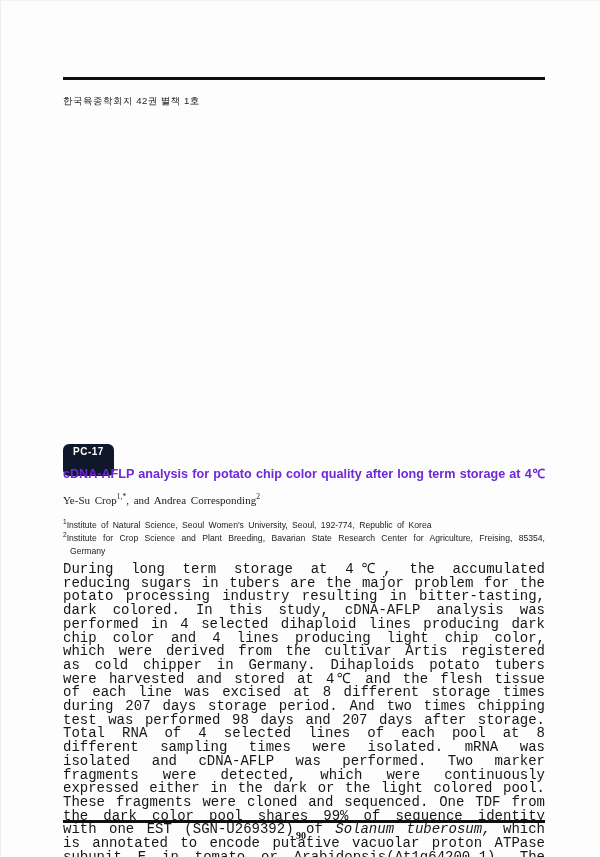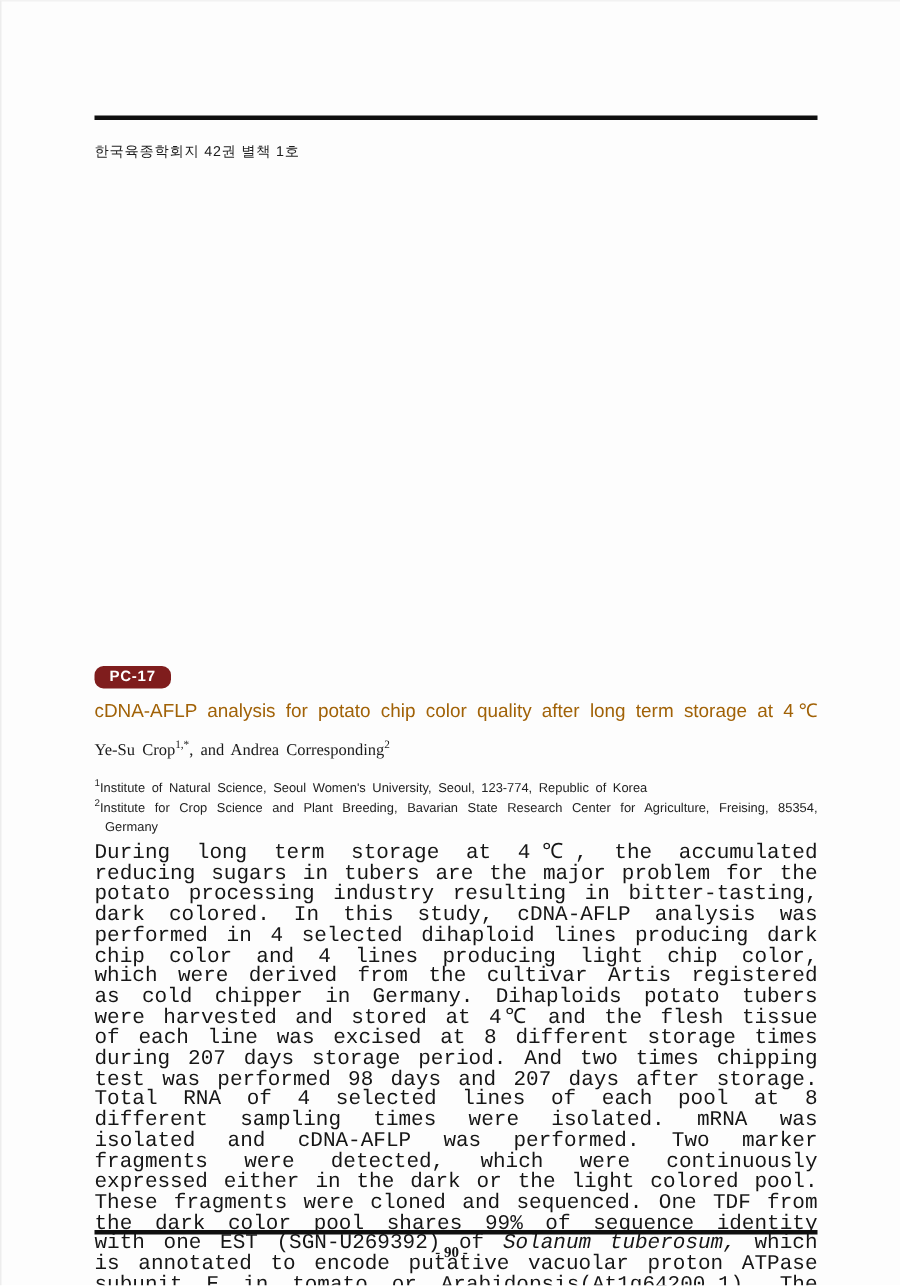--- a/index.html
+++ b/index.html
@@ -39,40 +39,40 @@
     width: 482px;
     height: 2.5px;
     background: #0f0f0f;
   }
   
   .badge {
     position: absolute;
     left: 62px;
     top: 443px;
     display: inline-block;
-    background: #7f1d1d;
+    background: #0f172a;
     color: #ffffff;
     font-family: "Liberation Sans", sans-serif;
     font-size: 10px;
     font-weight: bold;
     line-height: 15px;
-    height: 15px;
+    height: 32px;
     padding: 0 10px;
     border-radius: 6px;
     letter-spacing: 0.5px;
   }
   .title {
     position: absolute;
     left: 62px;
     top: 466px;
     width: 482px;
     font-family: "Liberation Sans", sans-serif;
     font-size: 12.6px;
-    font-weight: normal;
-    color: #a16207;
+    font-weight: bold;
+    color: #6d28d9;
     line-height: 1.25;
     text-align: justify;
     text-align-last: justify;
   }
   .authors {
     position: absolute;
     left: 62px;
     top: 493px;
     width: 482px;
     font-family: "Liberation Serif", serif;
@@ -160,21 +160,21 @@
 
   <div class="head-rule"></div>
 
   <span class="badge">PC-17</span>
 
   <div class="title">cDNA-AFLP analysis for potato chip color quality after long term storage at 4℃</div>
 
   <div class="authors"><span>Ye-Su Crop</span><sup>1,*</sup><span>, and </span><span>Andrea Corresponding</span><sup>2</sup></div>
 
   <ul class="affiliations">
-    <li><sup>1</sup><span>Institute of Natural Science, Seoul Women's University, Seoul, 123-774, Republic of Korea</span></li>
+    <li><sup>1</sup><span>Institute of Natural Science, Seoul Women's University, Seoul, 192-774, Republic of Korea</span></li>
     <li><sup>2</sup><span>Institute for Crop Science and Plant Breeding, Bavarian State Research Center for Agriculture, Freising, 85354, Germany</span></li>
   </ul>
 
   <div class="abstract"><span>During long term storage at 4℃, the accumulated reducing sugars in tubers are the major problem for the potato processing industry resulting in bitter-tasting, dark colored. In this study, cDNA-AFLP analysis was performed in 4 selected dihaploid lines producing dark chip color and 4 lines producing light chip color, which were derived from the cultivar Artis registered as cold chipper in Germany. Dihaploids potato tubers were harvested and stored at 4℃ and the flesh tissue of each line was excised at 8 different storage times during 207 days storage period. And two times chipping test was performed 98 days and 207 days after storage. Total RNA of 4 selected lines of each pool at 8 different sampling times were isolated. mRNA was isolated and cDNA-AFLP was performed. Two marker fragments were detected, which were continuously expressed either in the dark or the light colored pool. These fragments were cloned and sequenced. One TDF from the dark color pool shares 99% of sequence identity with one EST (SGN-U269392) of </span><span class="italic">Solanum tuberosum,</span><span> which is annotated to encode putative vacuolar proton ATPase subunit E in tomato or Arabidopsis(At1g64200.1). The other TDF from the light color pool shares 88% of sequence identity of potato multicystatin (PMC) gene (SGN-U289637) which encodes a cysteine proteinase inhibitor or similar to cysteine proteinase inhibitor in Arabidopsis (At3g12490.1). This sequence information accords one of the assumed genes associated with the reducing sugar accumulation in the cytosol, which is highly correlated to chip color after long term storage at 4℃.</span></div>
 
 
   <div class="foot-rule"></div>
 
   <div class="page-number">- 90 -</div>
 

